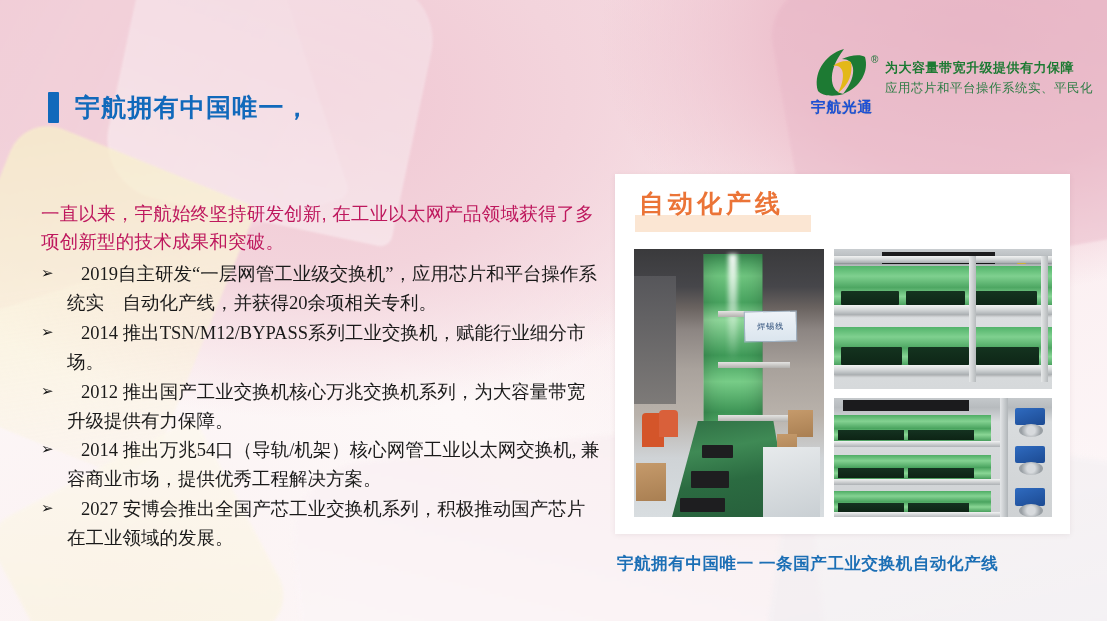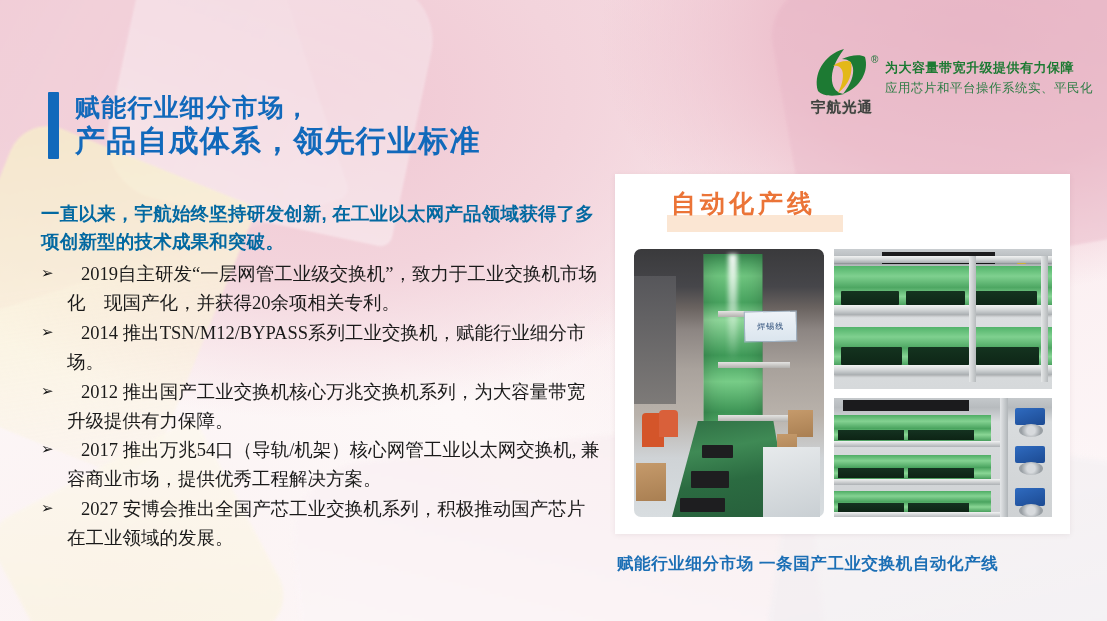--- a/index.html
+++ b/index.html
@@ -85,21 +85,21 @@
     position:absolute; right:14px; top:40px;
     display:flex; align-items:center; gap:9px;
   }
   .logo-mark {
     width:68px; height:74px;
     display:flex; flex-direction:column; align-items:center; justify-content:flex-end;
     position:relative;
   }
   .logo-mark svg { display:block; }
   .logo-wordmark {
-    font-size:14.5px; font-weight:bold; color:#404040;
+    font-size:14.5px; font-weight:bold; color:#1d4ed8;
     letter-spacing:1px; line-height:1;
     margin-top:1px;
     text-shadow:0 0 1px rgba(29,122,51,.4);
   }
   .logo-taglines { display:flex; flex-direction:column; gap:7px; padding-top:3px; }
   .logo-tag { font-size:12.5px; color:#2e7d46; line-height:1.1; letter-spacing:.5px; white-space:nowrap; }
   .logo-tag.primary { font-weight:bold; color:#1d7a33; font-size:13px; }
   .reg-mark {
     position:absolute; left:54px; top:2px;
     font-size:10px; color:#3a7f4d; font-weight:bold;
@@ -117,21 +117,21 @@
     letter-spacing:1.2px; line-height:1.22;
   }
   .title-l2 {
     font-size:30px; font-weight:bold; color:#1169bb;
     letter-spacing:1.2px; line-height:1.2;
   }
 
   
   .body-wrap { position:absolute; left:41px; top:200px; width:560px; }
   .lead {
-    font-size:18.5px; font-weight:bold; color:#0369a1;
+    font-size:18.5px; font-weight:normal; color:#be185d;
     line-height:1.52; letter-spacing:.2px;
     margin-bottom:4px;
   }
   .bullets { list-style:none; margin:0; padding:0; }
   .bullet {
     display:flex; align-items:flex-start; gap:10px;
     font-family:"Liberation Serif", serif;
     font-size:18.5px; color:#1a1a1a;
     line-height:1.56; letter-spacing:0px;
     margin-bottom:1px;
@@ -144,21 +144,21 @@
   .bullet-text { flex:1 1 auto; text-indent:14px; }
 
   
   .photo-card {
     position:absolute; left:615px; top:174px;
     width:455px; height:360px;
     background:#ffffff;
     box-shadow:0 1px 5px rgba(120,90,100,.10);
   }
   .card-head {
-    position:absolute; left:56px; top:16px;
+    position:absolute; left:24px; top:16px;
     display:inline-block;
   }
   .card-head-hl {
     position:absolute; left:-4px; top:25px;
     width:176px; height:17px;
     background:#fbe6d3;
   }
   .card-head-text {
     position:relative;
     font-size:25px; font-weight:bold; color:#eb7437;
@@ -174,21 +174,20 @@
   .photo-left { flex:0 0 190px; height:268px; }
   .photo-right-col { flex:1 1 auto; display:flex; flex-direction:column; gap:9px; }
   .photo-tr { flex:0 0 140px; }
   .photo-br { flex:1 1 auto; }
 
   
   .ph-bg { position:absolute; inset:0; }
   .p1 {
     background:
       linear-gradient(180deg,#3a3a3c 0%, #46464a 14%, #6a6360 22%, #8c8582 30%, #a9a29c 45%, #b9b2ab 62%, #cfd3d6 78%, #d8dde0 100%);
-    border-radius: 7px;
   }
   .p1 .col-green {
     position:absolute; left:52%; top:2%; width:31%; height:82%;
     transform:translateX(-50%);
     background:linear-gradient(180deg,#3e9657 0%, #6fc57f 10%, #48a35f 22%, #8fd79a 30%, #3f9a58 46%, #77cc87 58%, #3d9455 72%, #6fc57f 86%, #46a05e 100%);
     box-shadow:inset 0 0 20px rgba(0,0,0,.25);
   }
   .p1 .col-sheen {
     position:absolute; left:52%; top:2%; width:5%; height:40%;
     transform:translateX(-50%);
@@ -368,43 +367,42 @@
         <span class="reg-mark" style="left:-14px; top:-7px;">®</span>
         <div class="logo-tag primary">为大容量带宽升级提供有力保障</div>
       </div>
       <div class="logo-tag">应用芯片和平台操作系统实、平民化</div>
     </div>
   </div>
 
   <div class="title-wrap">
     <div class="title-bar"></div>
     <div class="title-lines">
-      <div class="title-l1">赋能行业细分市场，</div>
-      <div class="title-l2">产品自成体系，领先行业标准</div>
+      <div class="title-l1">宇航拥有中国唯一，</div>
     </div>
   </div>
 
   <div class="body-wrap">
     <div class="lead">一直以来，宇航始终坚持研发创新, 在工业以太网产品领域获得了多项创新型的技术成果和突破。</div>
     <ul class="bullets">
       <li class="bullet">
         <span class="bullet-arrow">➢</span>
-        <span class="bullet-text">2019自主研发“一层网管工业级交换机”，致力于工业交换机市场化　现国产化，并获得20余项相关专利。</span>
+        <span class="bullet-text">2019自主研发“一层网管工业级交换机”，应用芯片和平台操作系统实　自动化产线，并获得20余项相关专利。</span>
       </li>
       <li class="bullet">
         <span class="bullet-arrow">➢</span>
         <span class="bullet-text">2014  推出TSN/M12/BYPASS系列工业交换机，赋能行业细分市场。</span>
       </li>
       <li class="bullet">
         <span class="bullet-arrow">➢</span>
         <span class="bullet-text">2012  推出国产工业交换机核心万兆交换机系列，为大容量带宽升级提供有力保障。</span>
       </li>
       <li class="bullet">
         <span class="bullet-arrow">➢</span>
-        <span class="bullet-text">2017  推出万兆54口（导轨/机架）核心网管工业以太网交换机, 兼容商业市场，提供优秀工程解决方案。</span>
+        <span class="bullet-text">2014  推出万兆54口（导轨/机架）核心网管工业以太网交换机, 兼容商业市场，提供优秀工程解决方案。</span>
       </li>
       <li class="bullet">
         <span class="bullet-arrow">➢</span>
         <span class="bullet-text">2027  安博会推出全国产芯工业交换机系列，积极推动国产芯片在工业领域的发展。</span>
       </li>
     </ul>
   </div>
 
   <div class="photo-card">
     <div class="card-head">
@@ -481,16 +479,16 @@
             <div class="motor m3"></div>
               <div class="gear g3"></div>
           </div>
         </div>
       </div>
 
     </div>
   </div>
 
   <div class="caption">
-    <div class="caption-line">赋能行业细分市场 一条国产工业交换机自动化产线</div>
+    <div class="caption-line">宇航拥有中国唯一 一条国产工业交换机自动化产线</div>
   </div>
 
 </div>
 
 </body></html>

